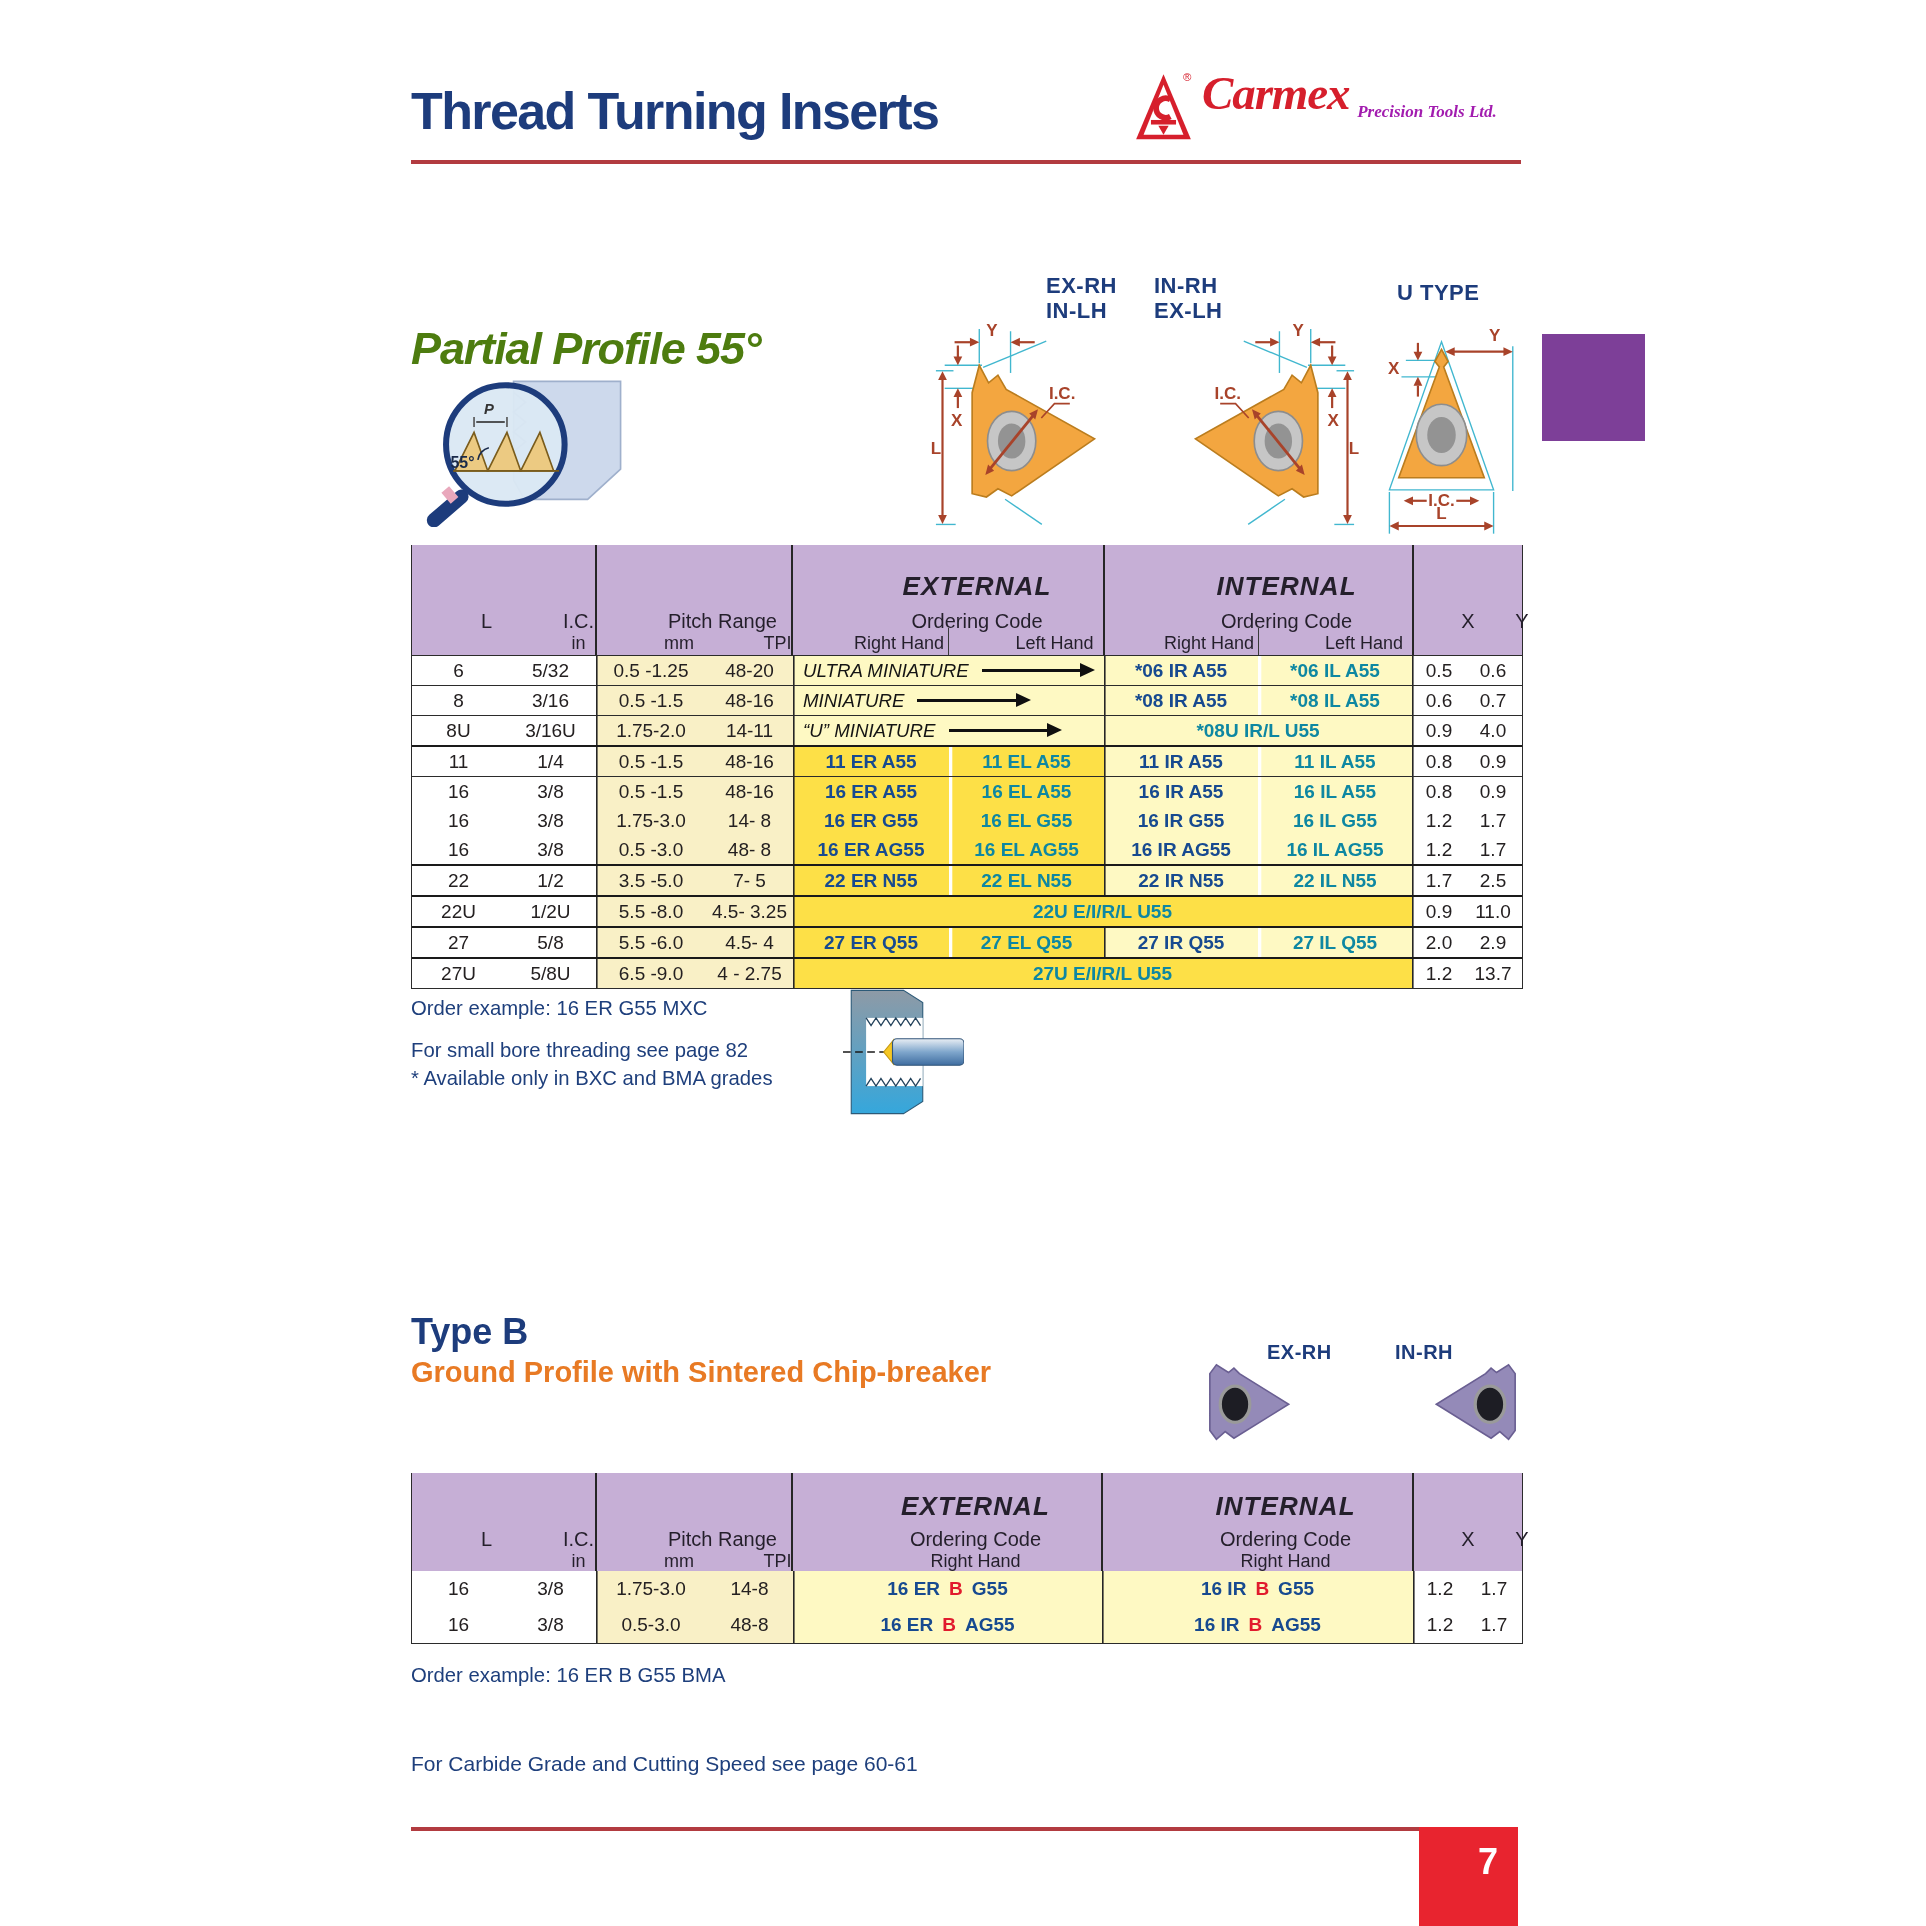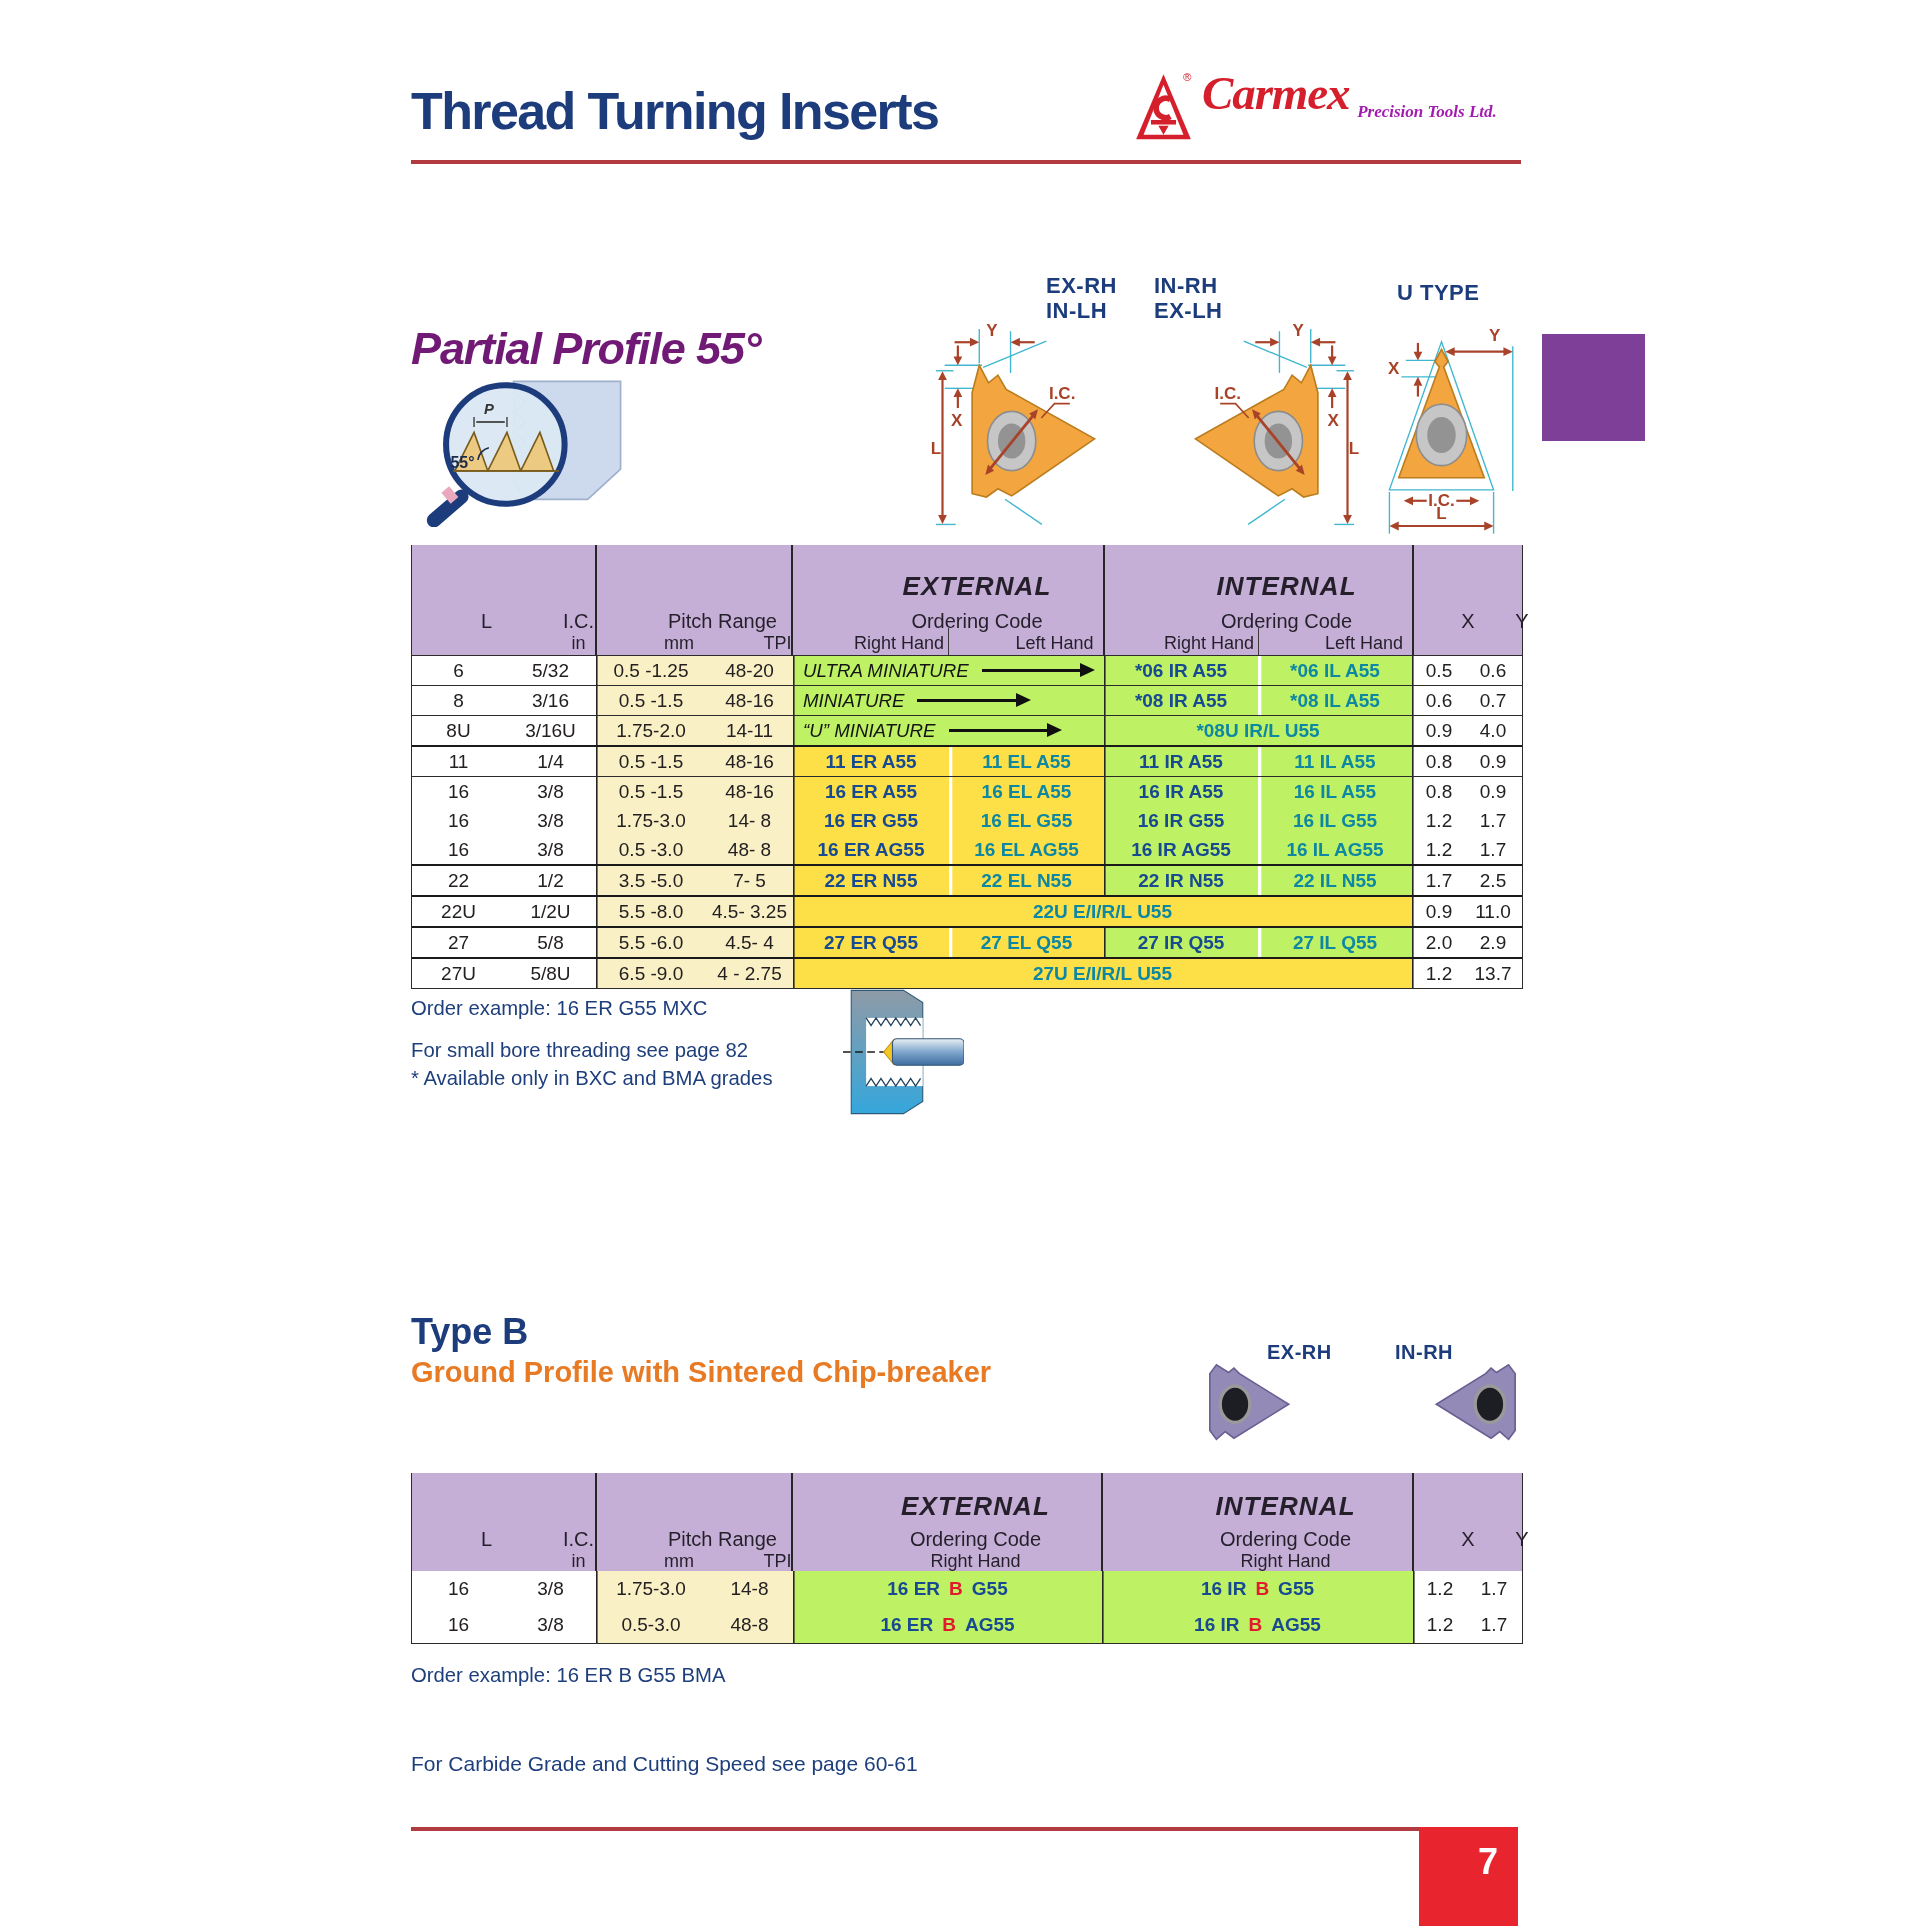--- a/index.html
+++ b/index.html
@@ -11,21 +11,21 @@
   .doc-title{left:411px;top:81px;font-size:52px;font-weight:bold;color:#1d3c7c;letter-spacing:-1.6px;}
   .title-underline{left:411px;top:160px;width:1110px;height:3.8px;background:#b23b40;}
   .logo-wrap{left:1135px;top:70px;display:flex;align-items:flex-start;}
   .logo-word{font-family:"Liberation Serif",serif;font-style:italic;font-weight:bold;
              color:#d61f2c;font-size:47px;line-height:47px;margin-left:10px;letter-spacing:-1.1px;}
   .logo-tag{font-family:"Liberation Serif",serif;font-style:italic;font-weight:bold;
             color:#a21caf;font-size:17px;margin-left:7.7px;margin-top:32px;}
 
   
   .sec1-heading{left:411px;top:323px;font-size:45px;font-weight:bold;font-style:italic;
-                color:#701a75;letter-spacing:-1.1px;}
+                color:#4d7c0f;letter-spacing:-1.1px;}
 
   .diag-label{font-size:22px;font-weight:bold;color:#1d3c7c;line-height:25px;letter-spacing:0.5px;}
   .purple-square{left:1542px;top:334px;width:103px;height:107px;background:#7d3f98;}
 
   
   .tbl{border-left:1.1px solid #2b2b2b;border-right:1.1px solid #2b2b2b;border-bottom:1.1px solid #2b2b2b;}
   .thead{position:relative;background:#c6afd6;}
   .h-item{position:absolute;text-align:center;color:#241f2b;font-size:20px;margin-left:28px;}
   .h-sub{font-size:18px;}
   .h-big{font-size:26px;font-weight:bold;font-style:italic;letter-spacing:1.1px;}
@@ -34,21 +34,21 @@
 
   .r{display:grid;grid-template-columns:93px 91px 110px 87px 156px 155px 154px 154px 54px 54px;}
   .rB{display:grid;grid-template-columns:93px 91px 110px 87px 309px 311px 54px 54px;}
   .row{height:29px;}
   .rowB{height:36px;}
   .t2{border-top:1.1px solid #2b2b2b;}
   .tg{border-top:2.7px solid #1a1a1a;}
   .c{display:flex;align-items:center;justify-content:center;font-size:19px;color:#242021;}
   .yl{background:#f9f0c6;}
   .pe{background:#fde047;}
-  .gy{background:#bef264;}
+  .gy{background:#fef9c3;}
   .rh{color:#174a90;font-weight:bold;}
   .lh{color:#0e87a2;font-weight:bold;}
   .bred{color:#e11b2d;font-weight:bold;}
   .v3{box-shadow:inset 1.6px 0 0 #262626;}
   .wg{box-shadow:inset 3.3px 0 0 #ffffff;}
   .sp2{grid-column:span 2;}
   .sp4{grid-column:span 4;}
   .mlab{display:flex;align-items:center;width:100%;padding:0 5.5px 0 10px;}
   .mtext{font-style:italic;font-size:18.7px;color:#141414;white-space:nowrap;}
   .arr{width:99px;height:2.2px;background:#101010;position:relative;margin-left:13px;flex:0 0 auto;}

